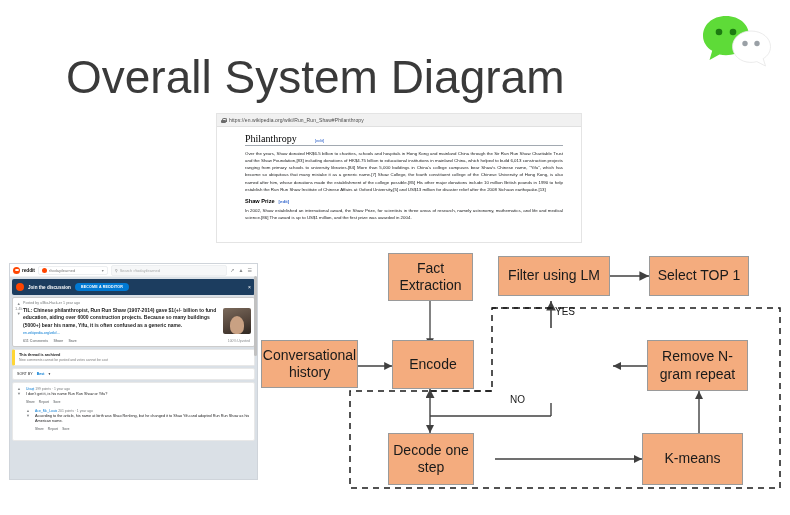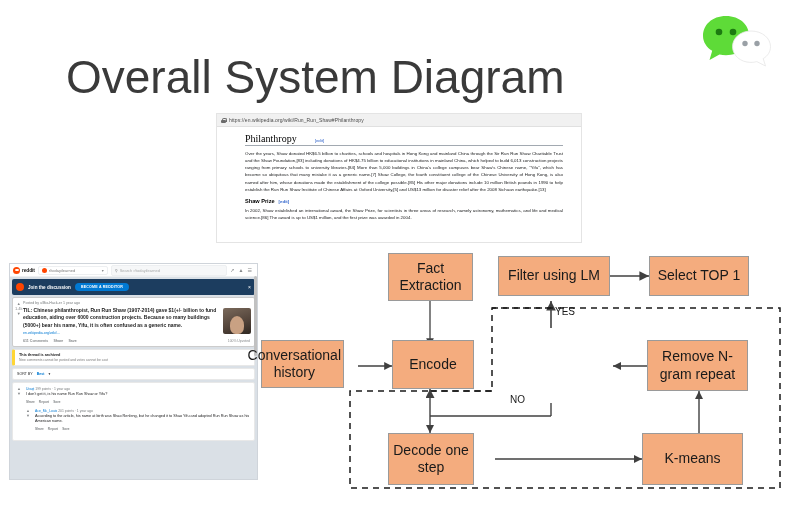--- a/index.html
+++ b/index.html
@@ -356,21 +356,21 @@
     </div>
 
     <div class="fl-box" style="left:243px;top:8px;width:112px;height:40px;">
       <span style="white-space:pre-line">Filter using LM</span>
     </div>
 
     <div class="fl-box" style="left:394px;top:8px;width:100px;height:40px;">
       <span style="white-space:pre-line">Select TOP 1</span>
     </div>
 
-    <div class="fl-box" style="left:6px;top:92px;width:83px;height:48px;justify-content:flex-end;">
+    <div class="fl-box" style="left:6px;top:92px;width:97px;height:48px;">
       <span style="white-space:pre-line">Conversational
 history</span>
     </div>
 
     <div class="fl-box" style="left:137px;top:92px;width:82px;height:49px;">
       <span style="white-space:pre-line">Encode</span>
     </div>
 
 
     <div class="fl-box" style="left:392px;top:92px;width:101px;height:51px;text-align:center;">

